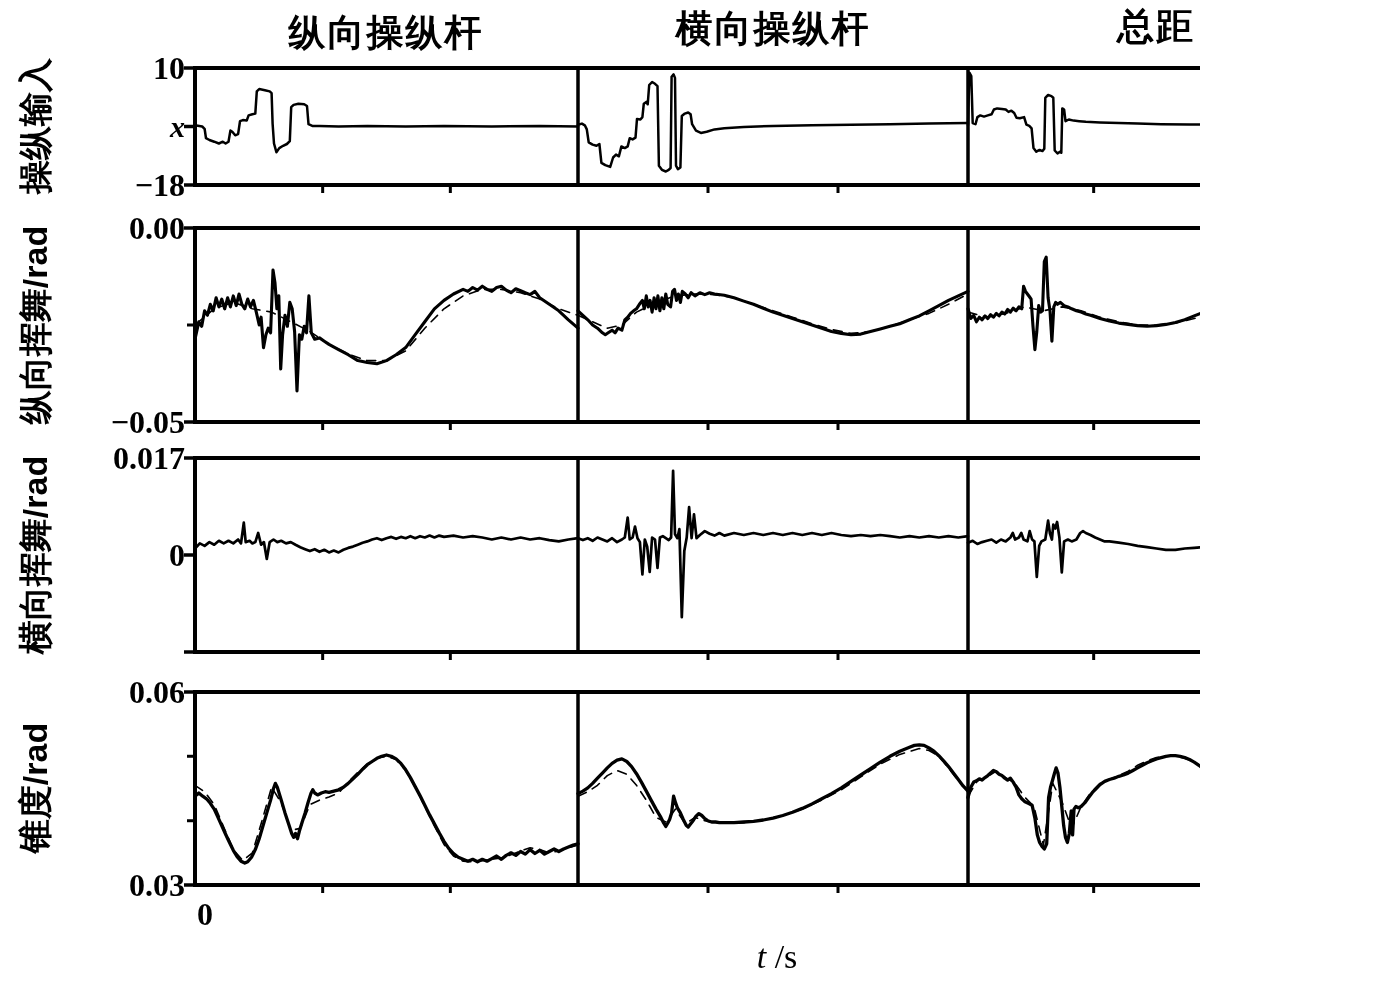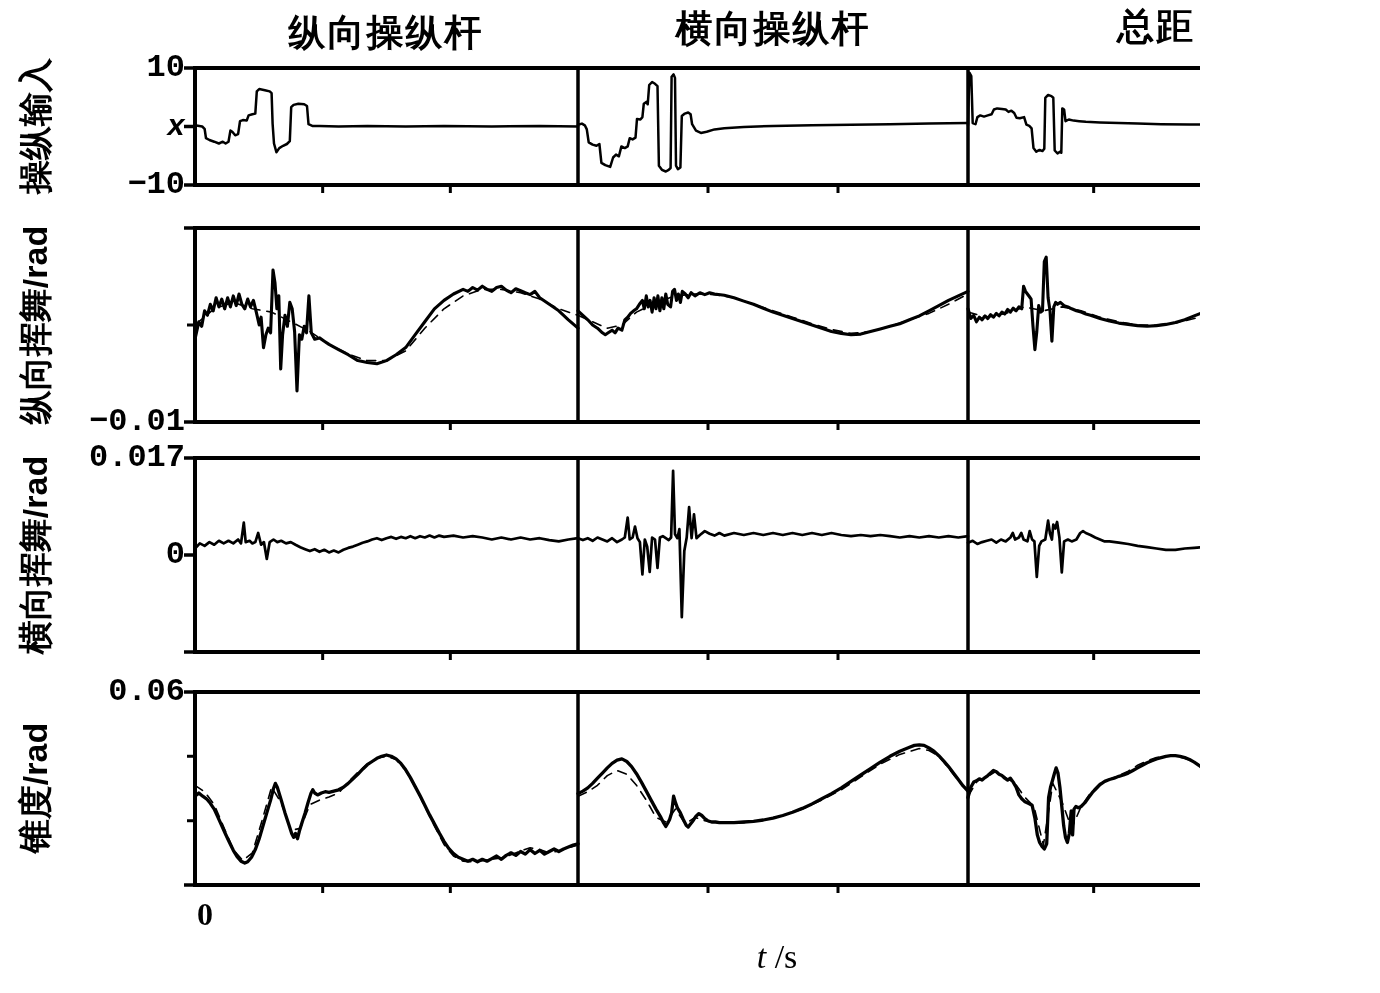--- a/index.html
+++ b/index.html
@@ -4,21 +4,21 @@
 <style>
   html,body{margin:0;padding:0;background:#fff;}
   .fig{position:relative;width:1200px;height:993px;background:#fff;color:#000;
        font-family:"Liberation Sans",sans-serif;overflow:hidden;}
   .colhead{position:absolute;width:400px;text-align:center;font-size:37px;font-weight:bold;
            letter-spacing:2px;font-family:"Liberation Sans",sans-serif;}
   .rotlabel{position:absolute;width:440px;height:46px;text-align:center;font-size:34px;font-weight:bold;
             transform:rotate(-90deg);transform-origin:center center;white-space:nowrap;
             font-family:"Liberation Sans",sans-serif;}
   .ylab{position:absolute;left:40px;width:145px;text-align:right;font-size:32px;font-weight:600;
-        font-family:Liberation Mono, monospace;line-height:38px;}
+        font-family:Liberation Serif, serif;line-height:38px;}
   .ylab.var{font-style:italic;font-size:30px;}
   .xlab{position:absolute;font-size:32px;font-weight:600;font-family:"Liberation Serif",serif;}
   .axis-title{position:absolute;left:667px;top:938px;width:220px;text-align:center;
               font-size:34px;font-family:"Liberation Serif",serif;}
   .axis-title .var{font-style:italic;}
   svg.rowsvg{position:absolute;overflow:visible;}
 </style>
 </head>
 <body>
 
@@ -28,28 +28,30 @@
   <div class="colhead" style="left:573px;top:4px;">横向操纵杆</div>
   <div class="colhead" style="left:956px;top:2px;">总距</div>
 
   <div class="rotlabel" style="left:-184px;top:103px;">操纵输入</div>
   <div class="rotlabel" style="left:-184px;top:302px;">纵向挥舞/rad</div>
   <div class="rotlabel" style="left:-184px;top:532px;">横向挥舞/rad</div>
   <div class="rotlabel" style="left:-184px;top:765px;">锥度/rad</div>
 
   <div class="ylab" style="top:49px;">10</div>
   <div class="ylab var" style="top:108px;">x</div>
-  <div class="ylab" style="top:166px;">−10</div>
+  <div class="ylab" style="top:166px;">−18</div>
 
-  <div class="ylab" style="top:403px;">−0.01</div>
+  <div class="ylab" style="top:209px;">0.00</div>
+  <div class="ylab" style="top:403px;">−0.05</div>
 
   <div class="ylab" style="top:439px;">0.017</div>
   <div class="ylab" style="top:536px;">0</div>
 
   <div class="ylab" style="top:673px;">0.06</div>
+  <div class="ylab" style="top:866px;">0.03</div>
 
   <svg class="rowsvg" width="1174" height="131" viewBox="0 0 1174 131" style="left: 183px; top: 66px;">
       <path d="M12.0 59.3L19.2 60.5L21.6 62.8L23.0 72.2L26.4 74.0L31.2 75.7L35.9 77.5L39.8 75.7L42.6 77.5L45.5 75.7L47.4 64.6L49.3 65.8L52.2 69.3L55.1 68.1L57.0 55.2L59.9 54.1L63.7 54.6L65.6 49.4L69.4 48.2L72.3 47.6L73.8 25.4L76.2 23.1L81.9 24.2L86.7 25.4L88.6 27.2L89.6 57.6L91.0 77.5L93.4 86.2L96.3 82.1L100.1 79.8L103.9 78.0L106.8 75.1L108.2 41.2L110.6 38.9L115.4 37.7L121.2 38.3L124.0 40.0L125.5 58.2L129.3 59.9L136.5 59.9L155.6 60.5L184.3 59.9L222.7 60.5L261.0 59.9L308.8 60.5L356.7 59.9L395.0 60.5" fill="none" stroke="#000000" stroke-width="2.5" stroke-linejoin="round" stroke-linecap="round"></path>
       <path d="M395.0 58.7L398.9 57.6L401.8 59.3L403.8 63.4L405.7 76.3L409.6 78.6L413.5 79.8L416.4 78.0L418.4 96.8L422.3 99.1L427.2 100.9L430.1 91.5L433.0 88.6L435.9 90.3L438.4 80.4L441.8 82.1L444.7 80.4L446.7 72.2L449.6 73.4L452.5 71.6L454.0 52.9L457.4 53.5L459.4 51.1L460.8 37.7L463.3 35.9L464.7 38.3L466.2 19.0L469.1 16.0L472.0 17.8L474.5 20.1L475.9 99.7L478.9 103.8L482.8 105.5L485.7 103.8L487.6 102.0L488.6 10.8L490.6 8.4L492.0 11.9L493.0 99.7L494.9 103.2L497.4 101.5L498.8 50.0L501.8 47.6L505.2 46.5L507.6 48.2L509.1 58.2L513.0 64.6L517.9 66.9L523.7 65.8L531.5 63.4L541.3 62.3L560.8 61.1L590.0 59.9L629.0 59.3L668.0 58.7L707.0 58.2L746.0 57.6L785.0 57.0" fill="none" stroke="#000000" stroke-width="2.5" stroke-linejoin="round" stroke-linecap="round"></path>
       <path d="M785.0 59.3L786.4 6.7L788.3 10.2L789.7 57.0L792.5 58.2L794.4 51.1L797.3 49.4L801.0 50.6L804.8 49.4L808.6 48.2L810.9 43.5L814.2 42.4L818.9 42.9L822.7 43.5L825.5 45.9L828.4 44.7L831.2 47.0L833.5 51.7L836.8 52.3L841.1 51.1L843.4 58.7L846.3 59.9L848.6 62.3L850.5 82.1L853.3 85.7L856.6 83.9L859.5 85.1L861.3 82.7L862.3 31.8L865.1 28.9L868.4 30.1L870.3 31.8L871.7 84.5L874.5 87.4L876.9 85.7L878.3 86.8L879.3 42.4L881.1 43.5L882.5 55.2L885.8 53.5L890.6 54.6L896.2 55.2L902.8 55.8L917.0 56.4L935.8 57.0L954.6 57.6L978.2 58.2L1006.5 58.5L1034.8 58.7L1067.8 59.0L1105.5 59.3L1162.0 59.6" fill="none" stroke="#000000" stroke-width="2.5" stroke-linejoin="round" stroke-linecap="round"></path>
       <rect x="12" y="2" width="1150" height="117" fill="none" stroke="#000000" stroke-width="4"></rect>
       <line x1="395" y1="2" x2="395" y2="119" stroke="#000000" stroke-width="3.5"></line>
       <line x1="785" y1="2" x2="785" y2="119" stroke="#000000" stroke-width="3.5"></line>
       <line x1="1" y1="2" x2="12" y2="2" stroke="#000000" stroke-width="3.5"></line>
       <line x1="1" y1="60.5" x2="12" y2="60.5" stroke="#000000" stroke-width="3.5"></line>

